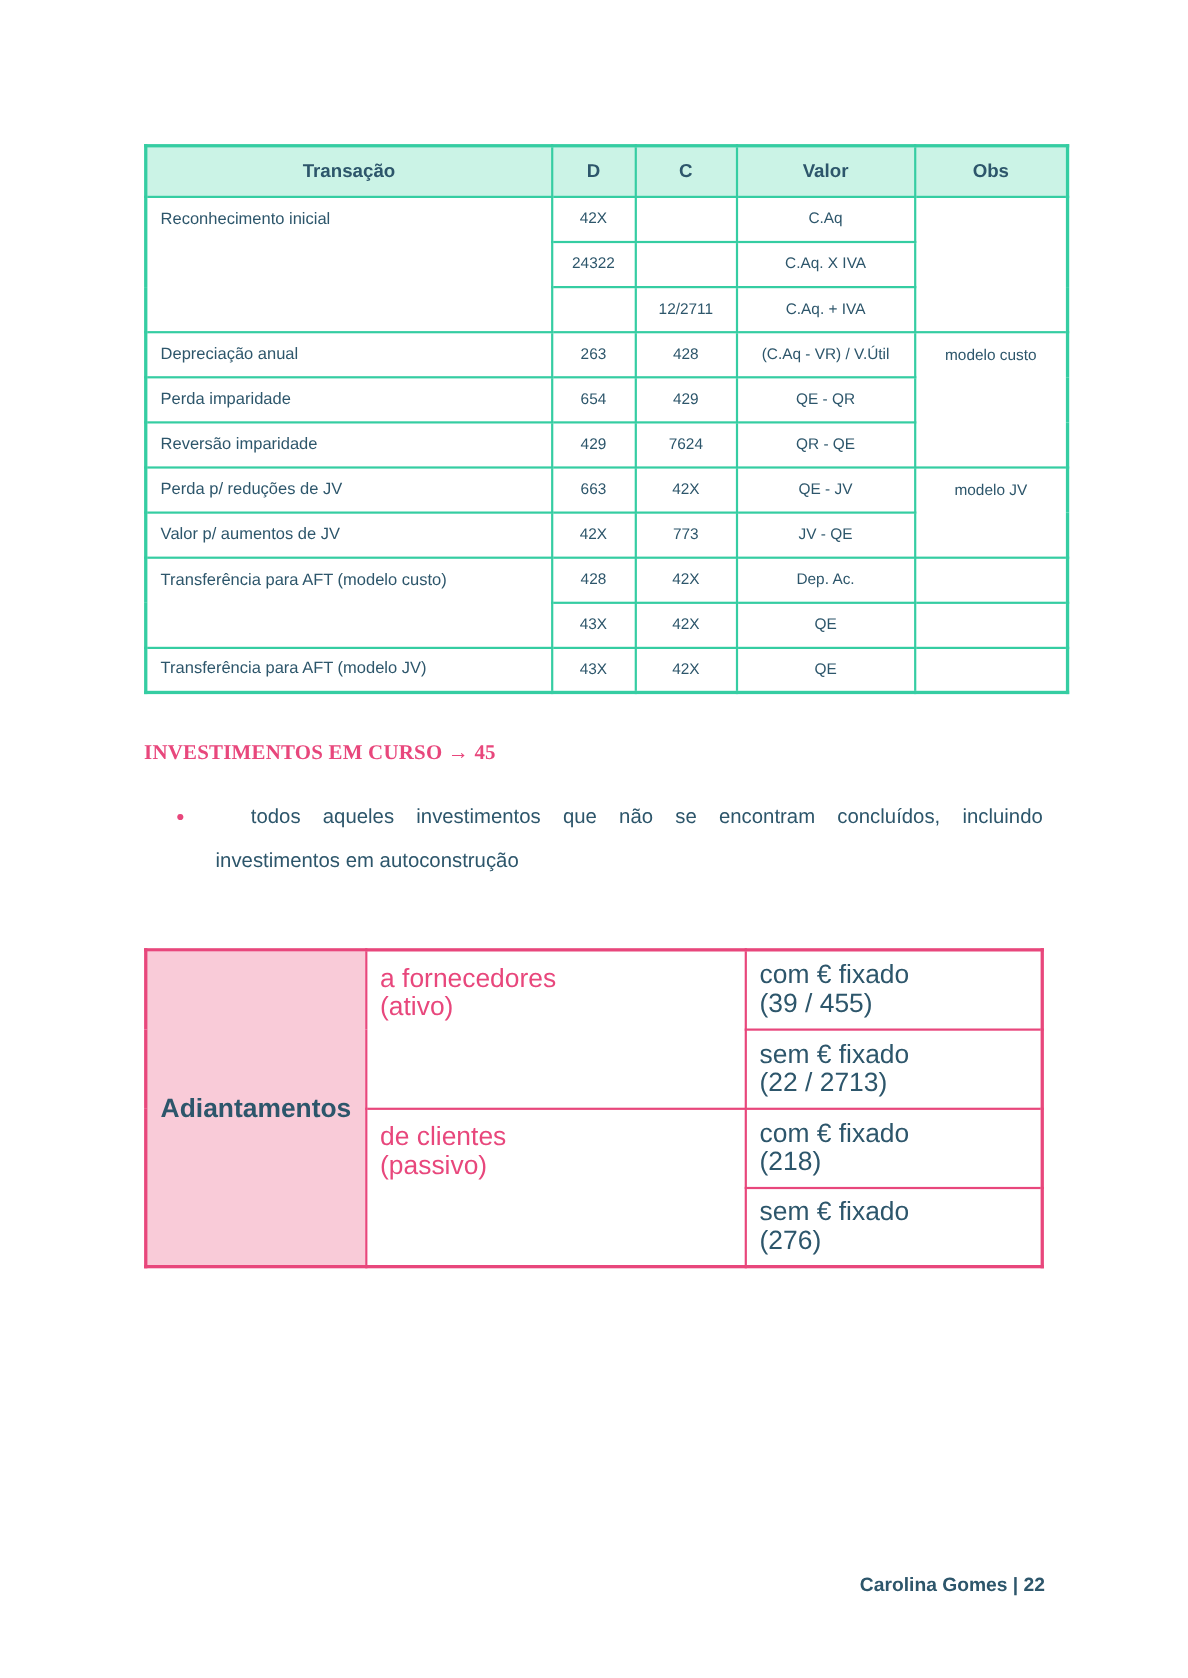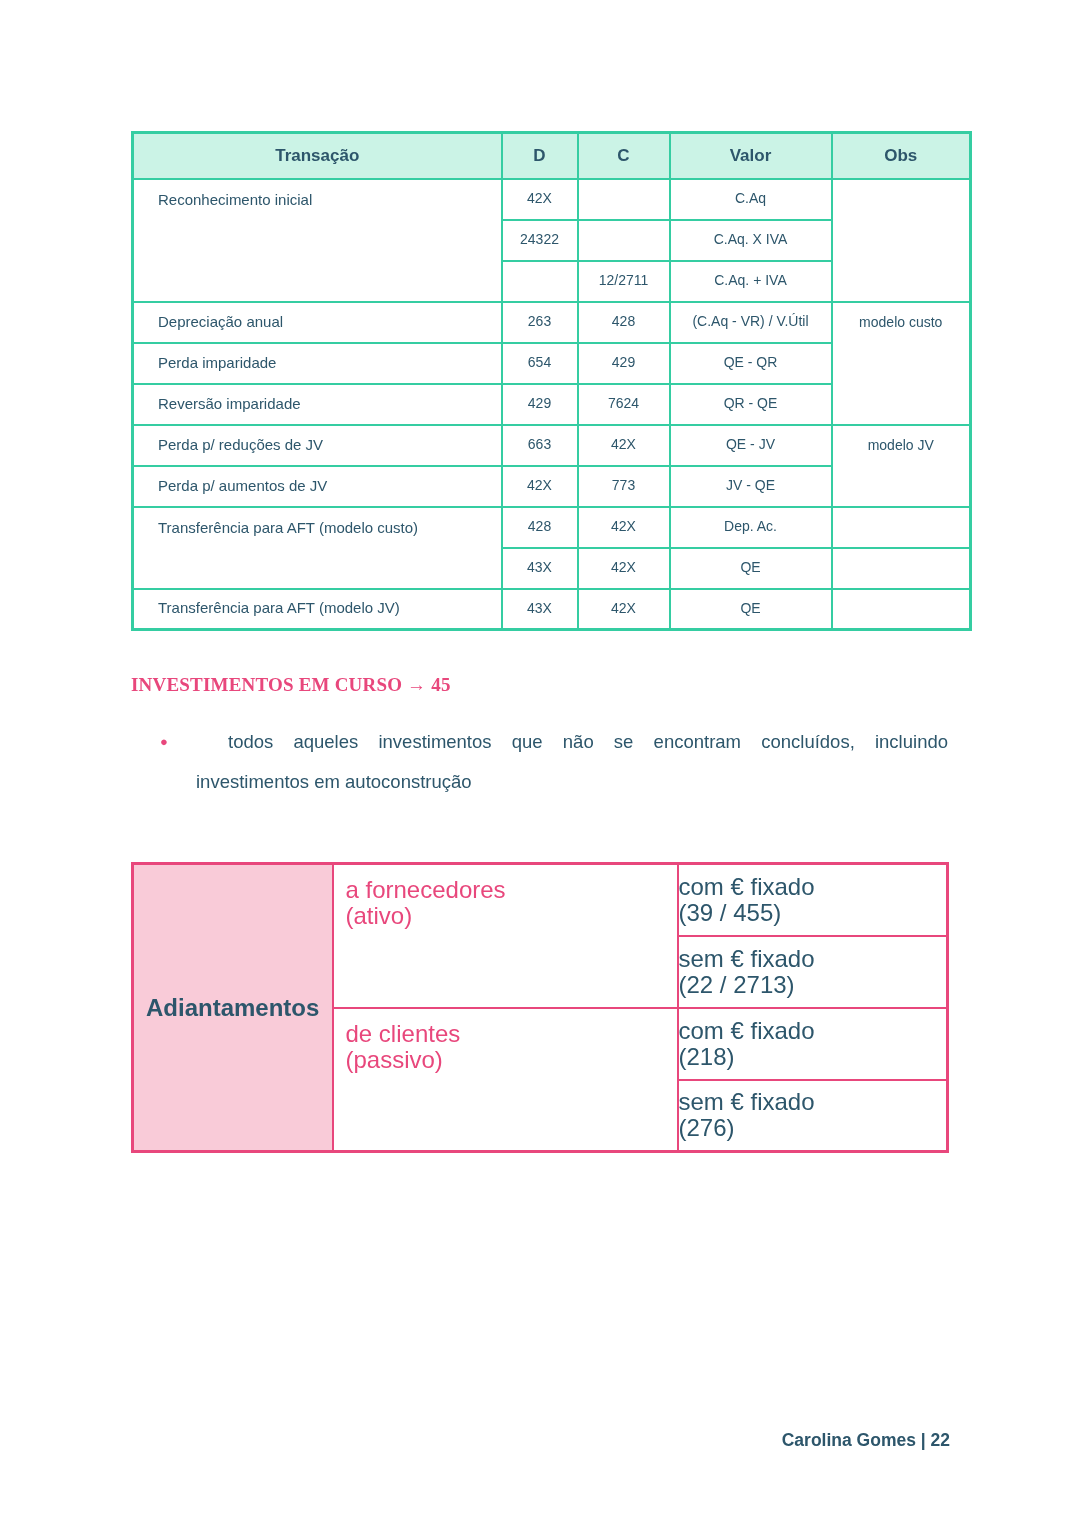--- a/index.html
+++ b/index.html
@@ -15,40 +15,40 @@
   .page{position:relative;width:1080px;height:1525px;background:#ffffff;overflow:hidden;}
 
   table{border-collapse:collapse;}
 
   
   .t1{position:absolute;left:131px;top:131px;width:838px;table-layout:fixed;
       border:3px solid var(--teal);color:var(--ink);}
   .t1 th,.t1 td{border:2px solid var(--teal);overflow:hidden;}
   .t1 thead th{background:var(--teal-light);height:46px;font-size:17px;font-weight:bold;}
   .t1 td{height:41px;font-size:14px;text-align:center;vertical-align:middle;line-height:1.25;}
-  .t1 td.c-trans{text-align:left;padding-left:24px;font-size:15px;}
+  .t1 td.c-trans{text-align:left;padding-left:12px;font-size:15px;}
   .t1 td.top{vertical-align:top;padding-top:11px;}
 
   
   .heading{position:absolute;left:131px;top:674px;font-size:19px;font-weight:bold;
            color:var(--pink);letter-spacing:.2px;font-family:Liberation Serif, serif;}
   .bullet-row{position:absolute;left:160px;top:722px;display:flex;align-items:flex-start;}
   .bullet-dot{width:36px;font-size:13px;line-height:40px;color:var(--pink);flex:none;}
   .bullet-text{width:752px;font-size:18.5px;line-height:40px;color:var(--ink);}
   .bullet-line1{text-align:justify;text-align-last:justify;margin-left:32px;}
   .bullet-line2{text-align:left;}
 
   
   .t2{position:absolute;left:131px;top:862px;width:815px;table-layout:fixed;
       border:3px solid var(--pink);color:var(--ink);}
   .t2 td{border:2px solid var(--pink);font-size:24px;line-height:26px;overflow:hidden;}
   .t2 tr{height:72px;}
   .t2 .adv-label{background:var(--pink-light);font-weight:bold;padding-left:12px;vertical-align:middle;}
   .t2 .adv-mid{color:var(--pink);vertical-align:top;padding:12px 0 0 12px;}
-  .t2 .adv-right{vertical-align:middle;}
+  .t2 .adv-right{vertical-align:middle;padding-left:12px;}
 
   
   .footer{position:absolute;top:1430px;right:130px;font-size:17.5px;font-weight:bold;color:var(--ink);}
 </style>
 </head>
 <body>
 
 <div class="page">
 
   <table class="t1">
@@ -106,21 +106,21 @@
         <td>QR - QE</td>
       </tr>
       <tr>
         <td class="c-trans">Perda p/ reduções de JV</td>
         <td>663</td>
         <td>42X</td>
         <td>QE - JV</td>
         <td class="top" rowspan="2">modelo JV</td>
       </tr>
       <tr>
-        <td class="c-trans">Perda p/ aumentos de JV</td>
+        <td class="c-trans">Valor p/ aumentos de JV</td>
         <td>42X</td>
         <td>773</td>
         <td>JV - QE</td>
       </tr>
       <tr>
         <td class="c-trans top" rowspan="2">Transferência para AFT (modelo custo)</td>
         <td>428</td>
         <td>42X</td>
         <td>Dep. Ac.</td>
         <td></td>

